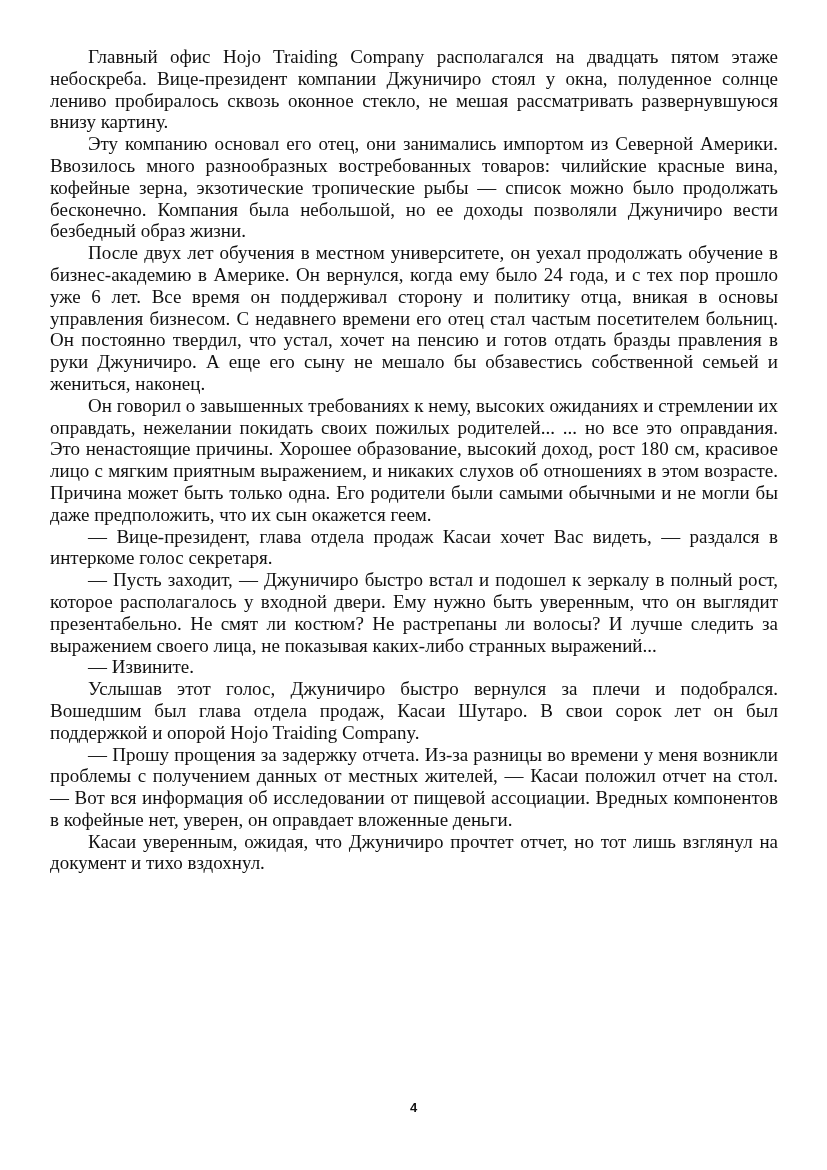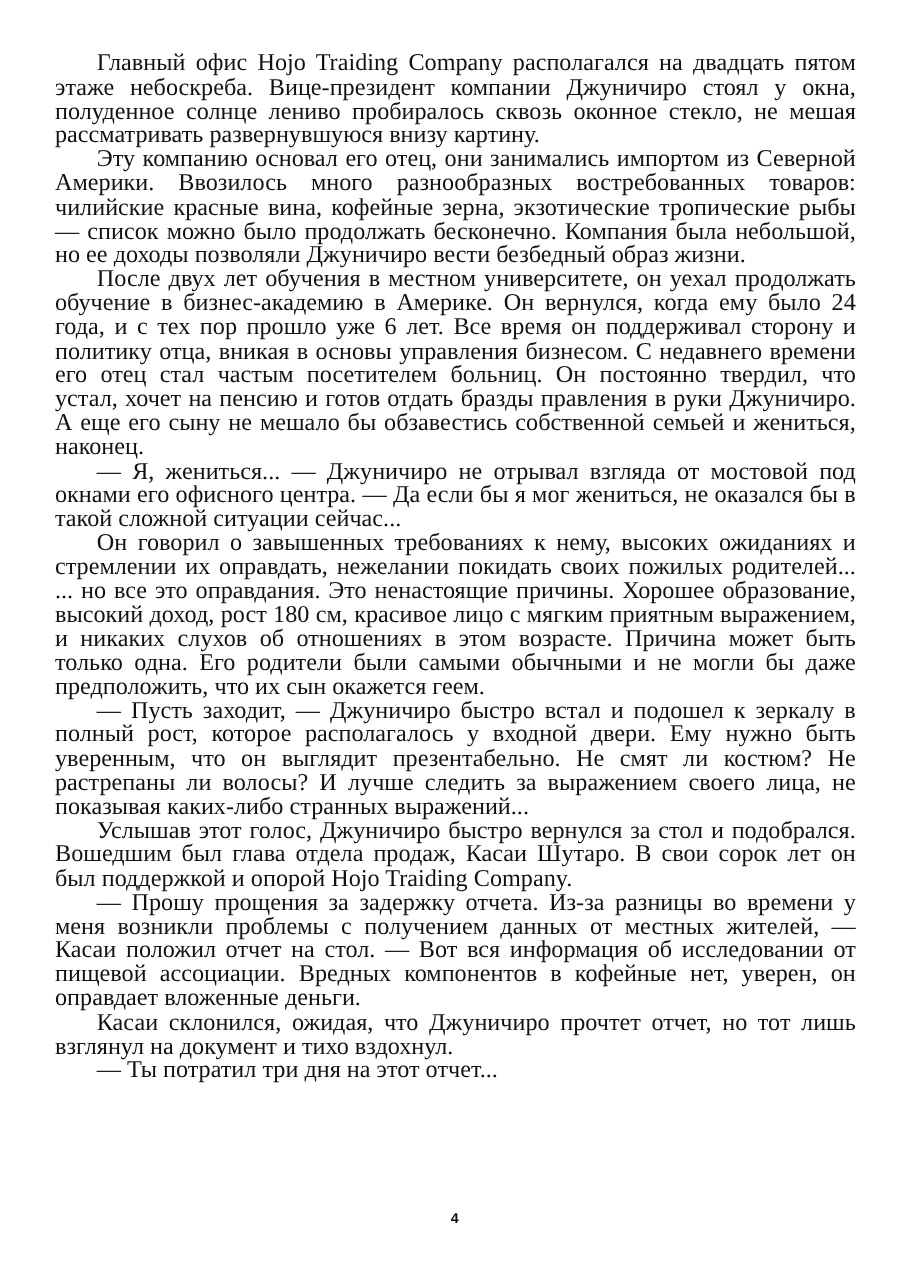--- a/index.html
+++ b/index.html
@@ -12,21 +12,21 @@
       height: 1170px;
       position: relative;
       overflow: hidden;
     }
     .page {
       position: absolute;
       left: 50px;
       top: 46px;
       width: 728px;
       font-family: "Liberation Serif", "DejaVu Serif", serif;
-      font-size: 22px;
+      font-size: 19px;
       line-height: 21.8px;
       color: #111111;
     }
     .page p {
       margin: 0;
       text-indent: 38px;
       text-align: justify;
     }
     .page-number {
       position: absolute;
@@ -40,22 +40,22 @@
       color: #111111;
     }
   </style>
 </head>
 <body>
 
 <div class="page">
   <p>Главный офис Hojo Traiding Company располагался на двадцать пятом этаже небоскреба. Вице-президент компании Джуничиро стоял у окна, полуденное солнце лениво пробиралось сквозь оконное стекло, не мешая рассматривать развернувшуюся внизу картину.</p>
   <p>Эту компанию основал его отец, они занимались импортом из Северной Америки. Ввозилось много разнообразных востребованных товаров: чилийские красные вина, кофейные зерна, экзотические тропические рыбы — список можно было продолжать бесконечно. Компания была небольшой, но ее доходы позволяли Джуничиро вести безбедный образ жизни.</p>
   <p>После двух лет обучения в местном университете, он уехал продолжать обучение в бизнес-академию в Америке. Он вернулся, когда ему было 24 года, и с тех пор прошло уже 6 лет. Все время он поддерживал сторону и политику отца, вникая в основы управления бизнесом. С недавнего времени его отец стал частым посетителем больниц. Он постоянно твердил, что устал, хочет на пенсию и готов отдать бразды правления в руки Джуничиро. А еще его сыну не мешало бы обзавестись собственной семьей и жениться, наконец.</p>
-  <p>— Я, жениться... — Джуничиро не отрывал взгляда от мостовой под окнами его офисного центра. — Да если бы я мог жениться, не оказался бы в такой сложной ситуации сейчас...</p>
   <p>Он говорил о завышенных требованиях к нему, высоких ожиданиях и стремлении их оправдать, нежелании покидать своих пожилых родителей... ... но все это оправдания. Это ненастоящие причины. Хорошее образование, высокий доход, рост 180 см, красивое лицо с мягким приятным выражением, и никаких слухов об отношениях в этом возрасте. Причина может быть только одна. Его родители были самыми обычными и не могли бы даже предположить, что их сын окажется геем.</p>
+  <p>— Вице-президент, глава отдела продаж Касаи хочет Вас видеть, — раздался в интеркоме голос секретаря.</p>
   <p>— Пусть заходит, — Джуничиро быстро встал и подошел к зеркалу в полный рост, которое располагалось у входной двери. Ему нужно быть уверенным, что он выглядит презентабельно. Не смят ли костюм? Не растрепаны ли волосы? И лучше следить за выражением своего лица, не показывая каких-либо странных выражений...</p>
-  <p>Услышав этот голос, Джуничиро быстро вернулся за стол и подобрался. Вошедшим был глава отдела продаж, Касаи Шутаро. В свои сорок лет он был поддержкой и опорой Hojo Traiding Company.</p>
+  <p>— Извините.</p>
+  <p>Услышав этот голос, Джуничиро быстро вернулся за плечи и подобрался. Вошедшим был глава отдела продаж, Касаи Шутаро. В свои сорок лет он был поддержкой и опорой Hojo Traiding Company.</p>
   <p>— Прошу прощения за задержку отчета. Из-за разницы во времени у меня возникли проблемы с получением данных от местных жителей, — Касаи положил отчет на стол. — Вот вся информация об исследовании от пищевой ассоциации. Вредных компонентов в кофейные нет, уверен, он оправдает вложенные деньги.</p>
-  <p>Касаи склонился, ожидая, что Джуничиро прочтет отчет, но тот лишь взглянул на документ и тихо вздохнул.</p>
-  <p>— Ты потратил три дня на этот отчет...</p>
+  <p>Касаи уверенным, ожидая, что Джуничиро прочтет отчет, но тот лишь взглянул на документ и тихо вздохнул.</p>
 </div>
 
 <div class="page-number">4</div>
 
 </body></html>

